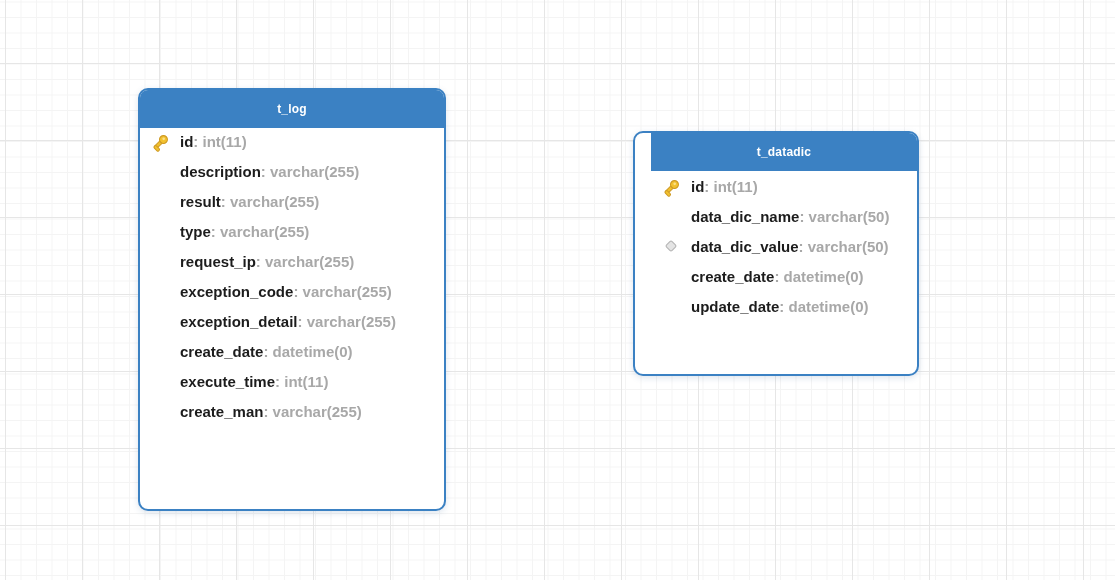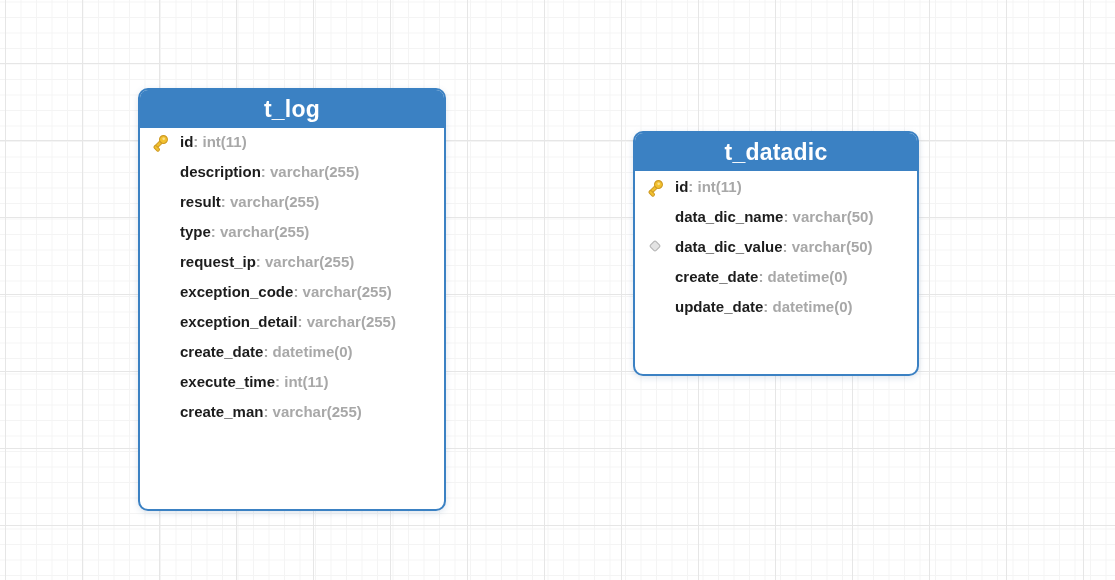--- a/index.html
+++ b/index.html
@@ -33,32 +33,32 @@
   .entity-table {
     position: absolute;
     box-sizing: border-box;
     background: #ffffff;
     border: 2px solid var(--accent);
     border-radius: 10px;
     overflow: hidden;
     box-shadow: 0 2px 6px rgba(70, 110, 160, 0.18);
   }
   .entity-table.t-log    { left: 138px; top: 88px;  width: 308px; height: 423px; }
-  .entity-table.t-datadic{ left: 633px; top: 131px; width: 286px; height: 245px; }
+  .entity-table.t-datadic{ left: 633px; top: 131px; width: 286px; height: 245px; padding-left: 16px; }
   .table-header {
     height: 38px;
     background: var(--accent);
     display: flex;
     align-items: center;
     justify-content: center;
     cursor: move;
   }
   .table-title {
     color: #ffffff;
-    font-size: 23px;
+    font-size: 12px;
     font-weight: 600;
     letter-spacing: 0.2px;
   }
   .table-body {
     padding-top: 5px;
   }
   .t-datadic .table-body { padding-top: 7px; }
   .field-row {
     height: 30px;
     display: flex;

